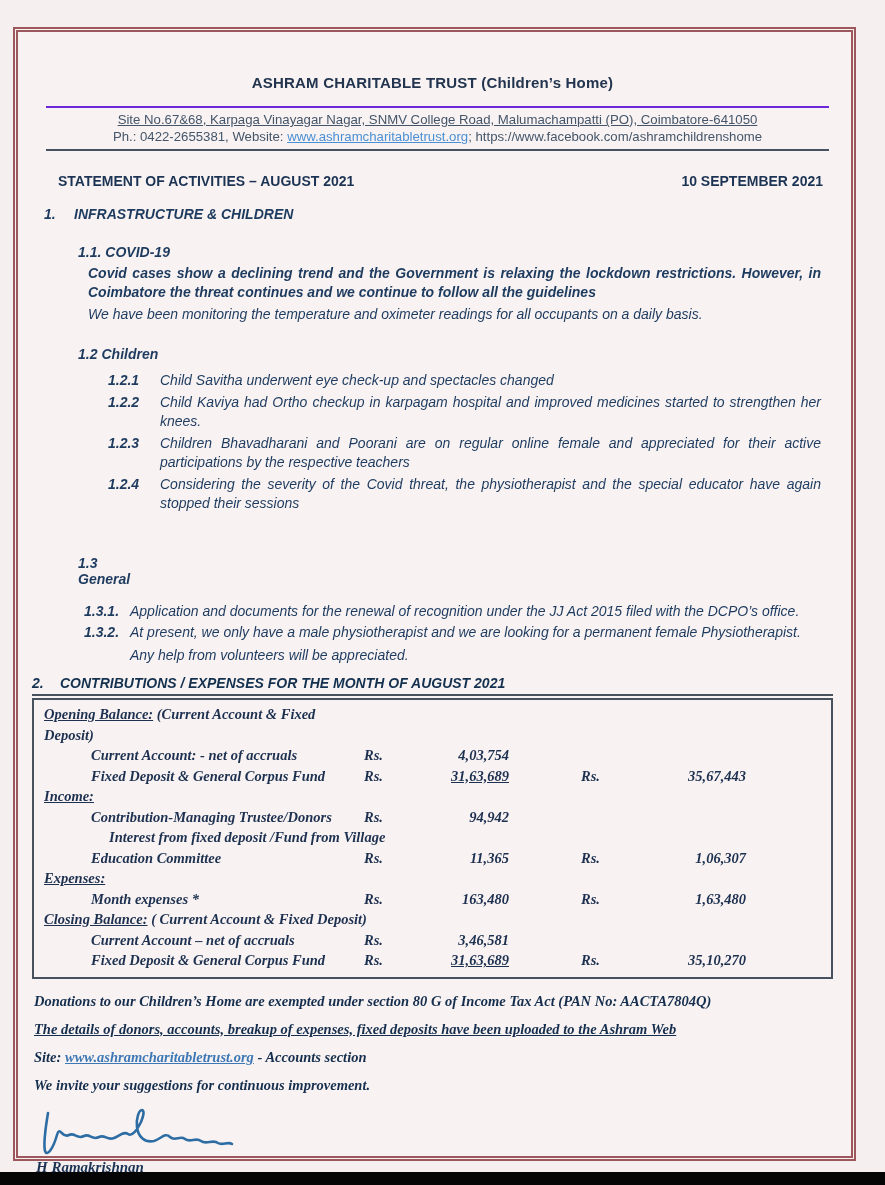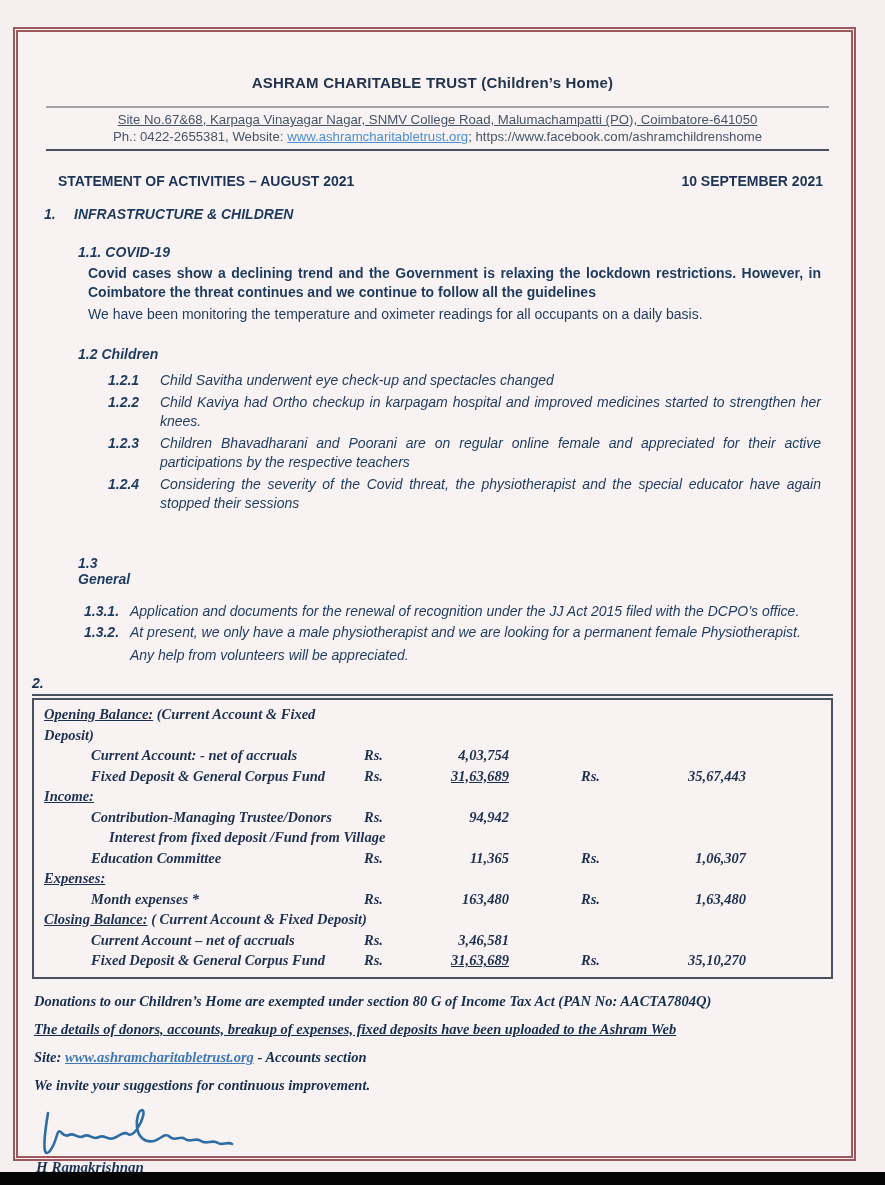--- a/index.html
+++ b/index.html
@@ -17,42 +17,42 @@
     border:5px double #9c585c; background:#f8f3f2;
   }
   .inner { position:relative; height:100%; padding:0 18px 0 14px; box-sizing:border-box; }
 
   .doc-title {
     margin-top:42px; text-align:center;
     font-size:15px; font-weight:bold; color:#22344e; letter-spacing:0.2px;
   }
   .address-block {
     margin-top:15px; margin-left:14px; margin-right:4px;
-    border-top:2px solid #a3a3a3; border-bottom:2px solid #47525e;
+    border-top:2px solid #6d28d9; border-bottom:2px solid #47525e;
     padding:3px 0 4px 0; text-align:center;
     font-size:13.2px; color:#44556a; line-height:17px;
   }
   .address-line1 { text-decoration:underline; }
   .addr-link { color:#4a8fd4; text-decoration:underline; cursor:pointer; }
 
   .statement-row {
     display:flex; justify-content:space-between;
     margin:22px 10px 0 26px;
     font-size:14px; font-weight:bold; color:#1c3354;
   }
 
   .sec-heading { display:flex; margin-top:17px; font-size:14px; font-weight:bold; font-style:italic; }
   .sec-heading .num { width:30px; flex-shrink:0; font-style:italic; }
   #sec1-heading { margin-left:12px; }
 
   .sub-heading { display:flex; margin-left:46px; margin-top:22px; font-size:14px; font-weight:bold; font-style:italic; }
   .sub-heading .num { flex-shrink:0; margin-right:4px; }
 
   .para {
-    margin:4px 12px 0 56px; font-size:14px; 
+    margin:4px 12px 0 56px; font-size:14px; font-style:italic;
     line-height:19px; text-align:justify; color:#1d3a5f;
   }
   .para.bold { font-weight:bold; }
   .para.light { margin-top:3px; font-weight:normal; }
 
   .item-list { margin-top:9px; }
   .item { display:flex; margin:0 12px 3px 76px; font-size:14px; font-style:italic; line-height:19px; }
   .item .num { width:52px; flex-shrink:0; font-weight:bold; }
   .item .txt { flex:1; text-align:justify; }
 
@@ -168,20 +168,21 @@
         </div>
         <div class="g-item">
           <span class="num">1.3.2.</span>
           <span class="txt">At present, we only have a male physiotherapist and we are looking for a permanent female Physiotherapist.</span>
         </div>
         <div class="any-help">Any help from volunteers will be appreciated.</div>
       </div>
 
       <div class="sec2-heading">
         <span class="num">2.</span>
+        <span>CONTRIBUTIONS / EXPENSES FOR THE MONTH OF AUGUST 2021</span>
       </div>
 
       <div class="fin-table">
         <div class="t-row">
           <span class="t-label"><span class="u">Opening Balance:</span><span> (Current Account &amp; Fixed Deposit)</span></span>
         </div>
         <div class="t-row">
           <span class="t-label"><span class="ind">Current Account: - net of accruals</span></span>
           <span class="t-rs1">Rs.</span>
           <span class="t-amt1">4,03,754</span>

